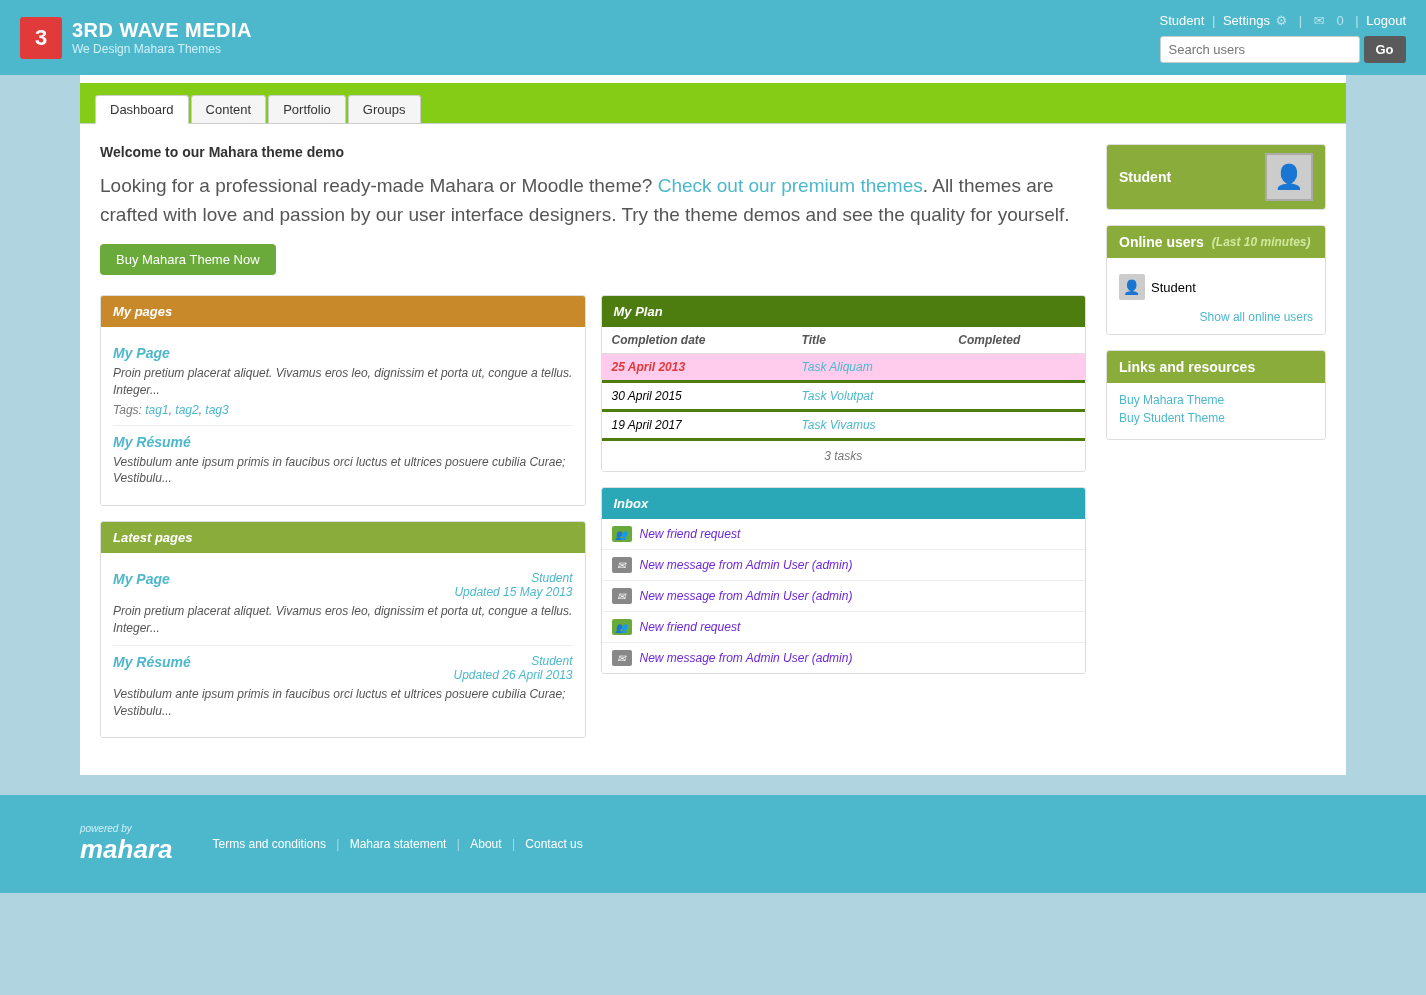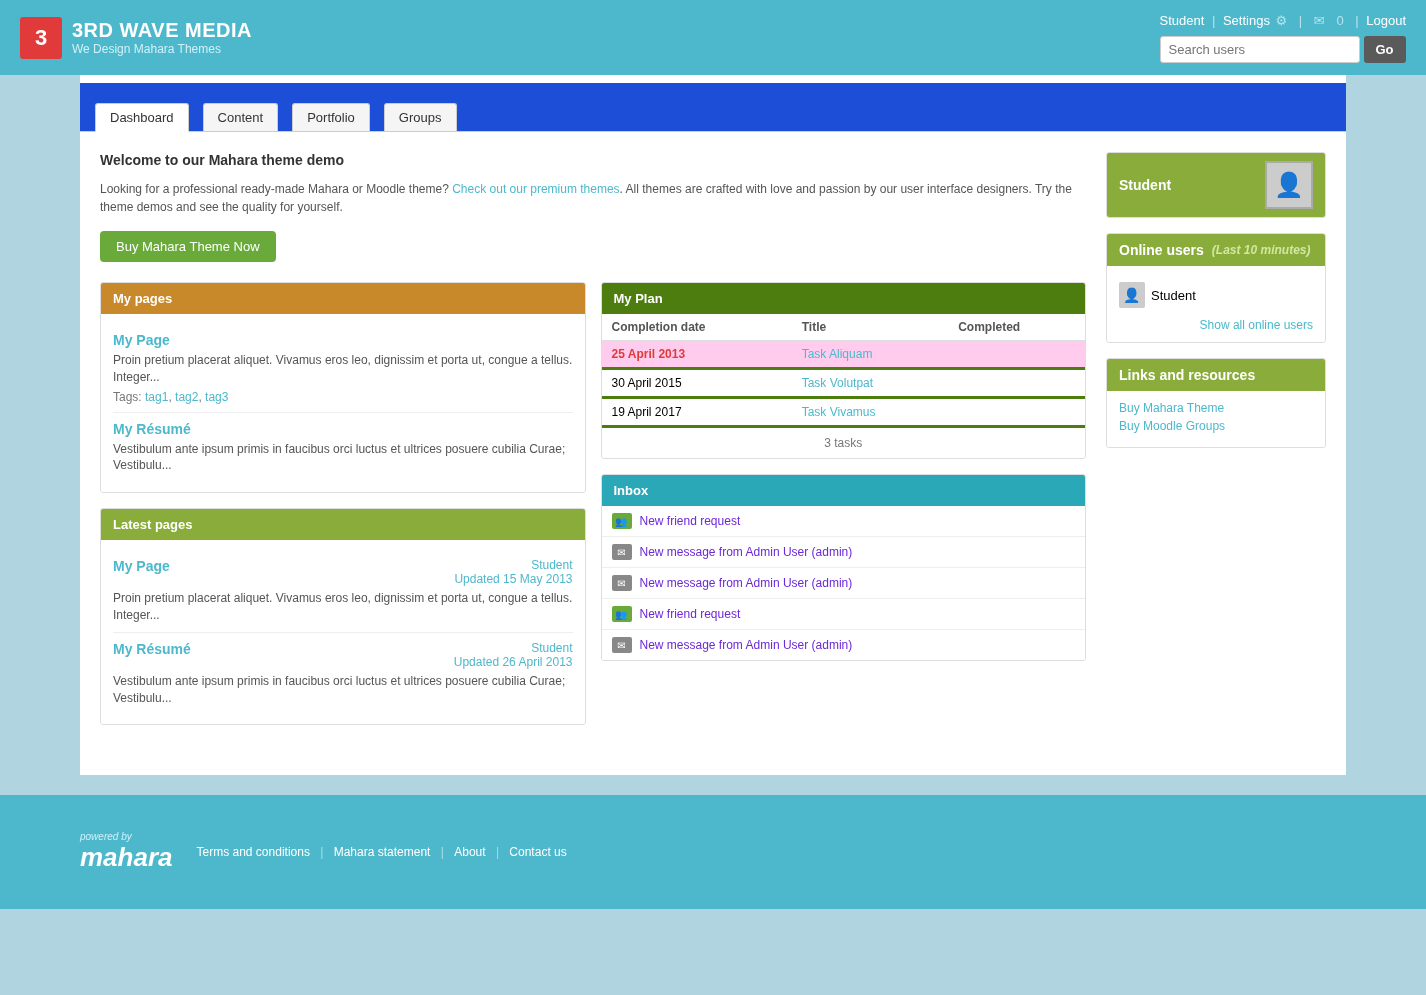--- a/index.html
+++ b/index.html
@@ -69,25 +69,25 @@
     
     #main-container::before {
       content: '';
       display: block;
       height: 8px;
       background: white;
     }
 
     
     #tabs-nav {
-      background: #1d4ed8;
-      padding: 20px 15px 0;
+      background: #84cc16;
+      padding: 12px 15px 0;
       border-bottom: 1px solid #ccc;
       display: flex;
-      gap: 14px;
+      gap: 2px;
     }
     .tab-item {
       padding: 6px 14px;
       border: 1px solid #ccc;
       border-bottom: none;
       border-radius: 3px 3px 0 0;
       cursor: pointer;
       font-size: 13px;
       background: #f5f5f5;
       color: #333;
@@ -109,37 +109,38 @@
     #main-content { flex: 1; }
     #sidebar { width: 220px; flex-shrink: 0; }
 
     
     #welcome-title {
       font-size: 14px;
       font-weight: bold;
       color: #333;
       margin-bottom: 12px;
     }
-    #welcome-text { color: #555; line-height: 1.5; margin-bottom: 15px; font-size: 12px; }
+    #welcome-text { color: #555; line-height: 1.5; margin-bottom: 15px; font-size: 19px; }
     #welcome-text a { color: #4db8cc; text-decoration: none; }
     #buy-btn {
       background: #6aaa3a;
       color: white;
       border: none;
       padding: 8px 16px;
       border-radius: 4px;
       cursor: pointer;
       font-size: 13px;
       margin-bottom: 20px;
     }
 
     
     #panels-row {
       display: flex;
       gap: 15px;
+      font-style: italic;
     }
     #left-panels { flex: 1; display: flex; flex-direction: column; gap: 15px; }
     #right-panels { flex: 1; display: flex; flex-direction: column; gap: 15px; }
 
     
     .panel { border: 1px solid #ddd; border-radius: 3px; overflow: hidden; }
     .panel-header {
       padding: 8px 12px;
       font-weight: bold;
       font-size: 13px;
@@ -258,24 +259,24 @@
       color: #666; font-size: 14px;
     }
     .show-all-link { color: #4db8cc; font-size: 12px; text-align: right; display: block; margin-top: 4px; text-decoration: none; }
     .links-header { background: #8aac3a; color: white; padding: 8px 12px; font-weight: bold; font-size: 14px; }
     .links-body { background: white; padding: 10px 12px; }
     .links-body a { display: block; color: #4db8cc; font-size: 12px; text-decoration: none; margin-bottom: 4px; }
 
     
     #footer {
       background: #4db8cc;
-      padding: 36px 80px;
-      display: flex;
-      align-items: center;
-      gap: 20px;
+      padding: 28px 80px;
+      display: flex;
+      align-items: center;
+      gap: 36px;
       margin-top: 20px;
     }
     #mahara-logo { color: white; font-size: 22px; font-style: italic; }
     #mahara-logo span { font-size: 10px; display: block; color: #d0f0f8; }
     #footer-links { color: white; font-size: 12px; }
     #footer-links a { color: white; text-decoration: none; margin: 0 4px; }
     #footer-links .sep { color: rgba(255,255,255,0.5); margin: 0 3px; }
   </style>
 </head>
 <body>
@@ -465,21 +466,21 @@
             <a>Student</a>
           </div>
           <a class="show-all-link">Show all online users</a>
         </div>
       </div>
 
       <div class="sidebar-card">
         <div class="links-header">Links and resources</div>
         <div class="links-body">
           <a>Buy Mahara Theme</a>
-          <a>Buy Moodle Groups</a>
+          <a>Buy Student Theme</a>
         </div>
       </div>
 
     </div>
 
   </div>
 
 </div>
 
 <div id="footer">

